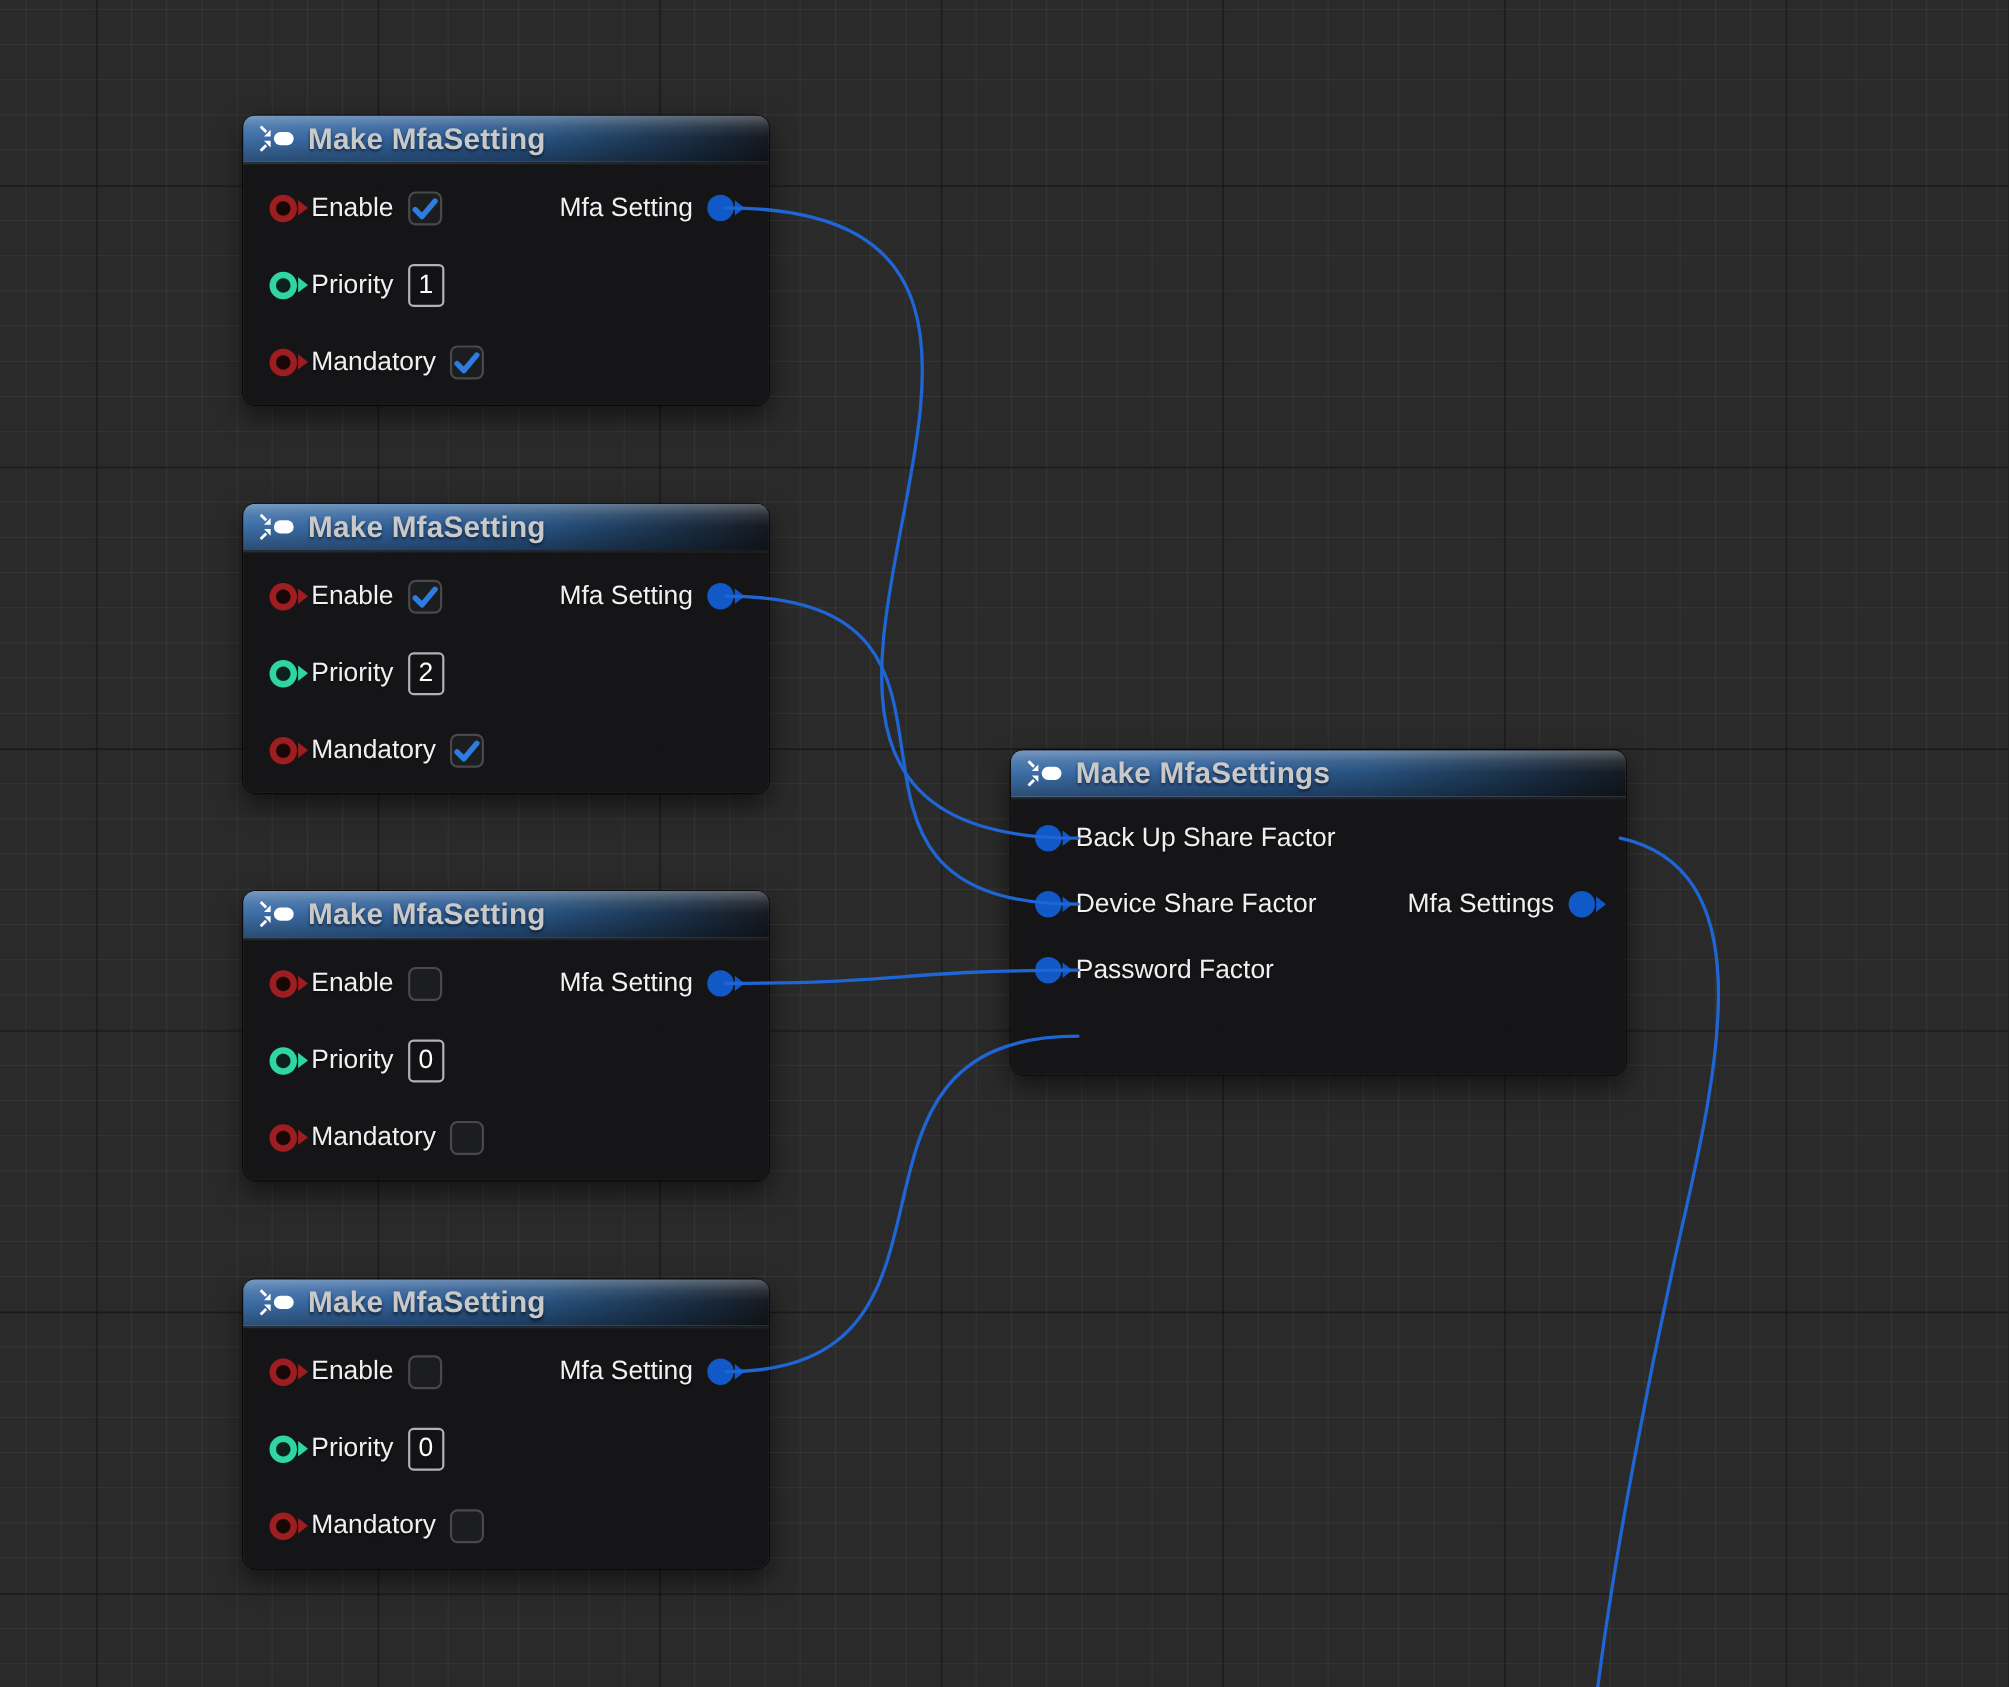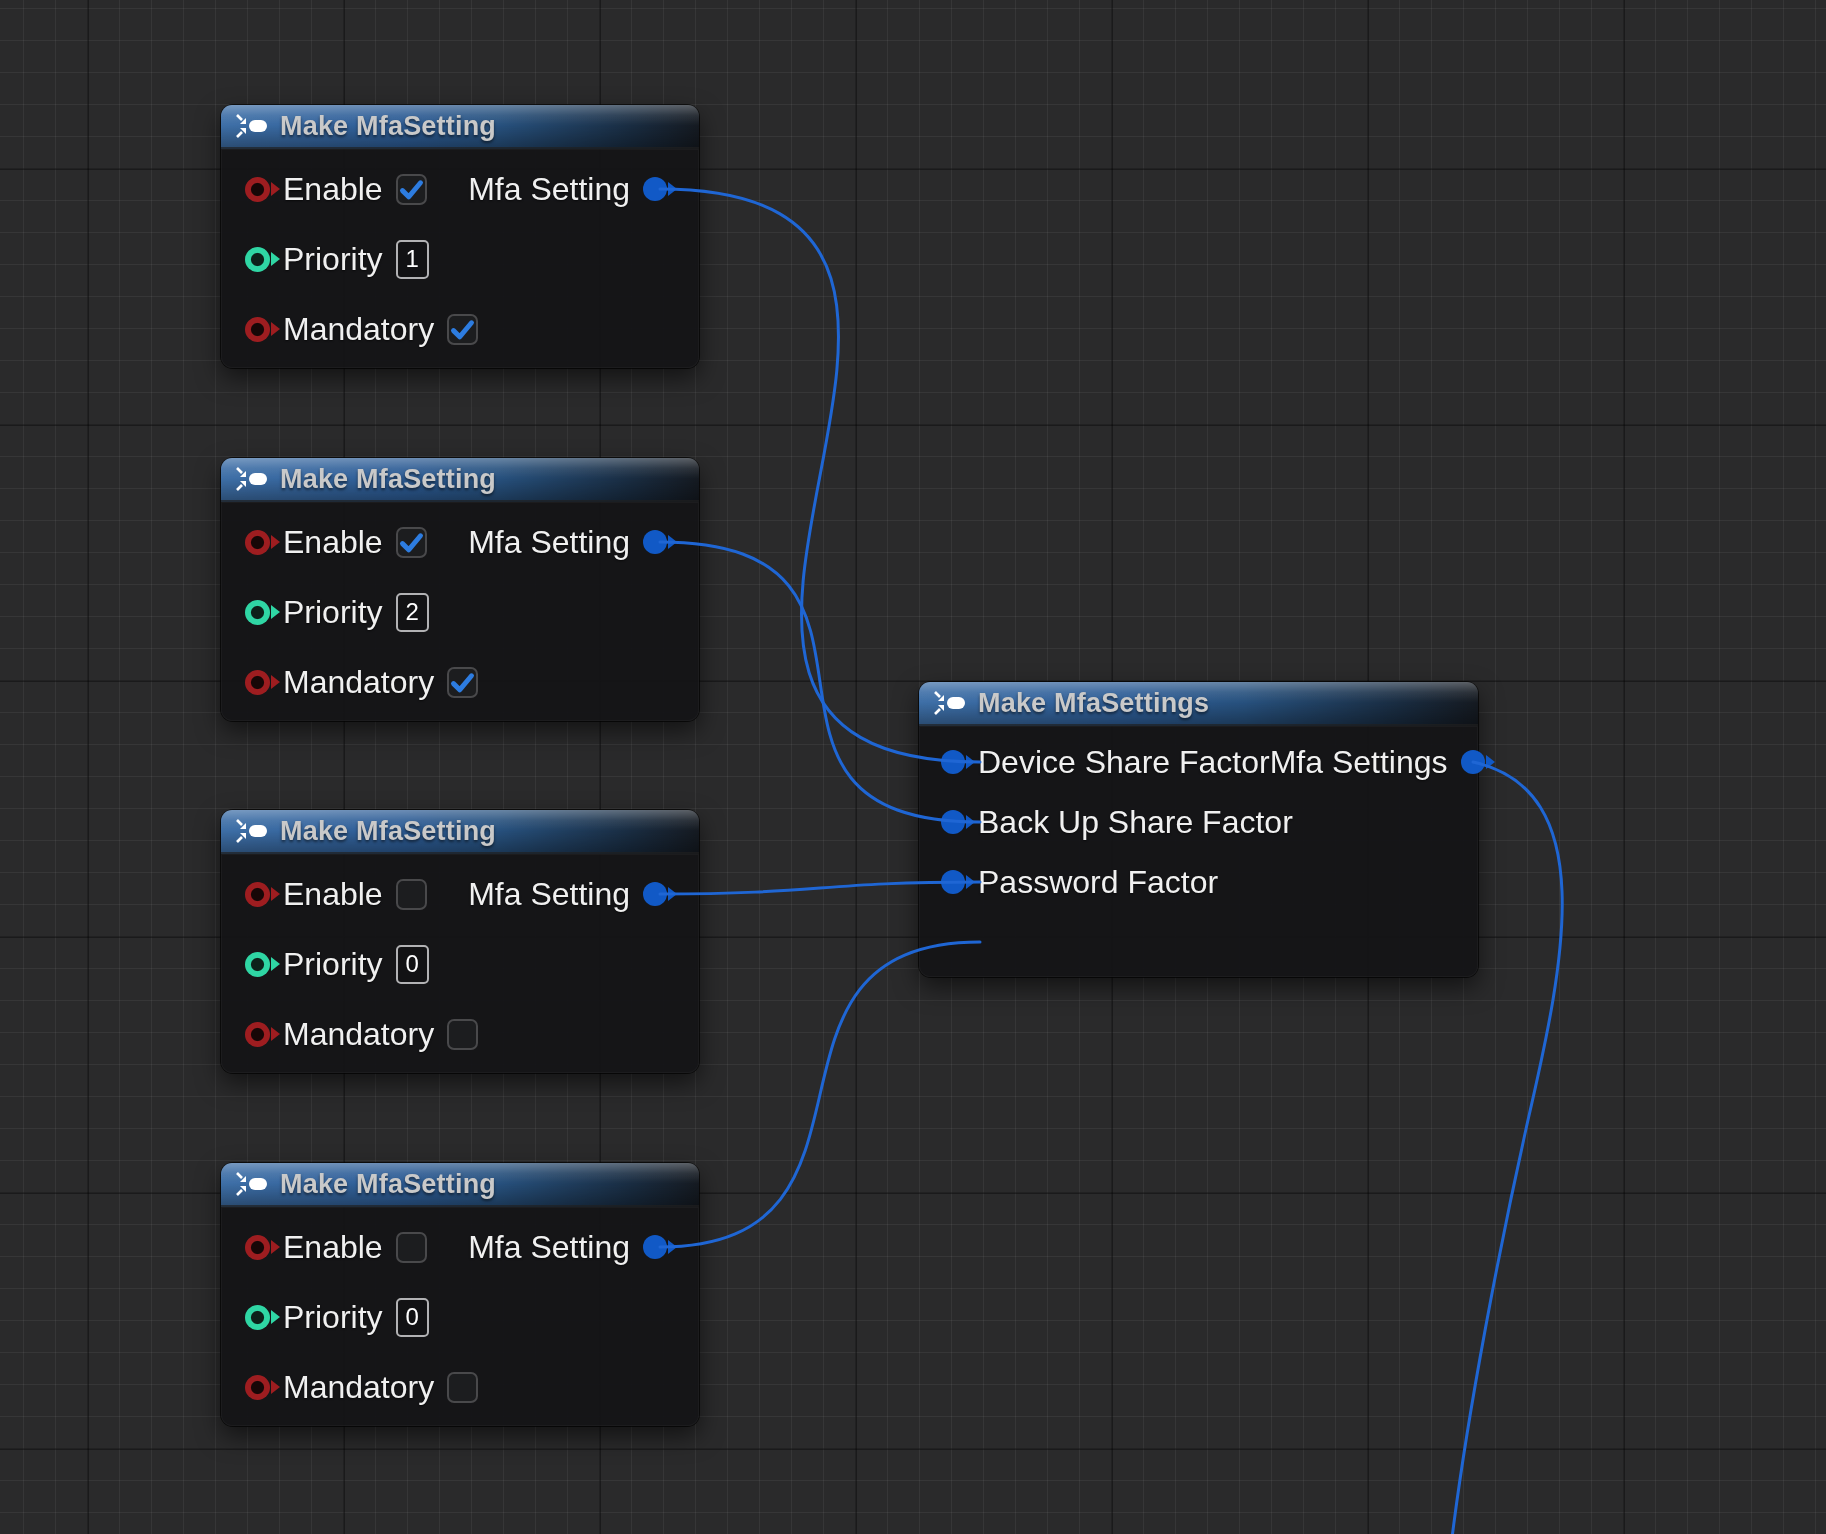--- a/index.html
+++ b/index.html
@@ -62,21 +62,21 @@
 
   .row{display:flex;align-items:center;justify-content:space-between;}
   .mfa .row{height:70px;}
   .settings .row{height:60px;}
   .grp-in{display:flex;align-items:center;gap:13px;padding-left:24px;}
   .settings .grp-in{padding-left:22px;}
   .grp-out{display:flex;align-items:center;gap:13px;padding-right:32px;}
   .settings .grp-out{padding-right:28px;}
 
   .pin-label{
-    font-size:32px;color:var(--label-text);
+    font-size:24px;color:var(--label-text);
     text-shadow:0 1px 2px rgba(0,0,0,.6);
     white-space:nowrap;
   }
 
   .pin{position:relative;width:25px;height:25px;border-radius:50%;flex:none;}
   .pin::after{
     content:"";position:absolute;left:calc(100% + 1px);top:50%;
     transform:translateY(-50%);
     border-top:7px solid transparent;border-bottom:7px solid transparent;
     border-left:9px solid;
@@ -305,31 +305,31 @@
         <line x1="2" y1="24" x2="7" y2="19" stroke="#ffffff" stroke-width="2.6"></line>
         <polygon points="11,15 11,21 5,15" fill="#ffffff"></polygon>
         <rect x="14" y="7" width="18" height="12" rx="6" fill="#ffffff"></rect>
       </svg>
       <span class="node-title">Make MfaSettings</span>
     </div>
     <div class="node-body">
       <div class="row">
         <div class="grp-in">
           <span class="pin pin-struct"></span>
+          <span class="pin-label">Back Up Share Factor</span>
+        </div>
+      </div>
+      <div class="row">
+        <div class="grp-in">
+          <span class="pin pin-struct"></span>
           <span class="pin-label">Device Share Factor</span>
         </div>
         <div class="grp-out">
           <span class="pin-label">Mfa Settings</span>
           <span class="pin pin-struct"></span>
-        </div>
-      </div>
-      <div class="row">
-        <div class="grp-in">
-          <span class="pin pin-struct"></span>
-          <span class="pin-label">Back Up Share Factor</span>
         </div>
       </div>
       <div class="row">
         <div class="grp-in">
           <span class="pin pin-struct"></span>
           <span class="pin-label">Password Factor</span>
         </div>
       </div>
     </div>
   </div>

